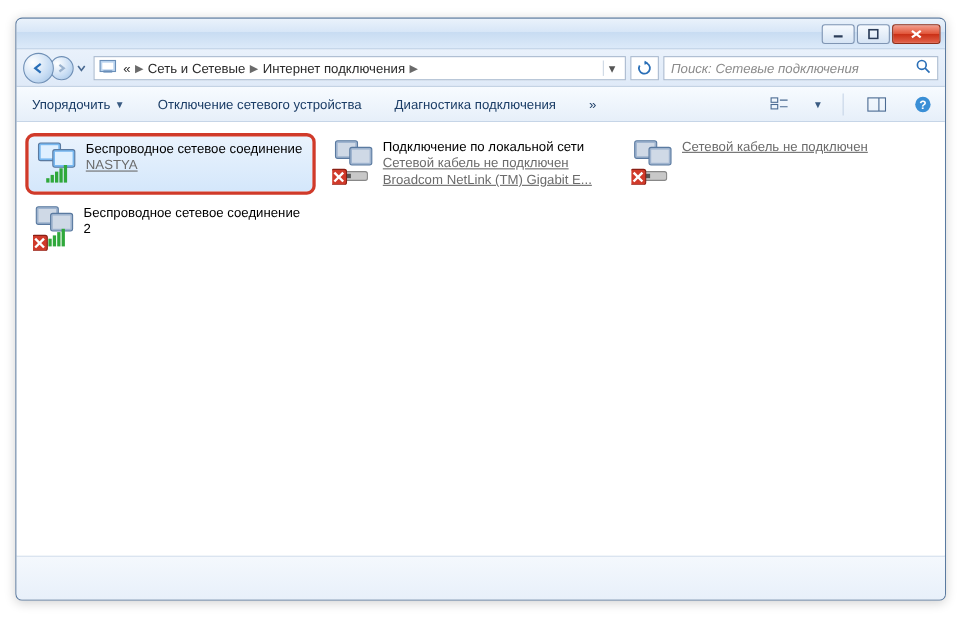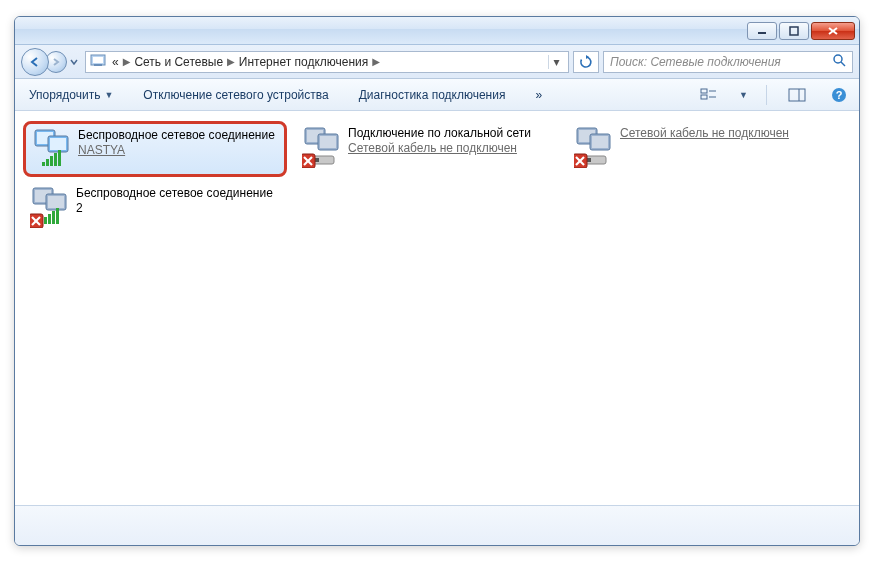--- a/index.html
+++ b/index.html
@@ -320,20 +320,21 @@
     </g>
     <g>
       <rect x="-1" y="28" width="14" height="14" rx="2" fill="#d03a2a" stroke="#8a1f14"></rect>
       <line x1="2" y1="31" x2="10" y2="39" stroke="#fff" stroke-width="2.2"></line>
       <line x1="10" y1="31" x2="2" y2="39" stroke="#fff" stroke-width="2.2"></line>
     </g>
   </svg></div>
     <div class="txt">
       <div class="title">Подключение по локальной сети</div>
       <div class="line2">Сетевой кабель не подключен</div>
+      <div class="line3">Broadcom NetLink (TM) Gigabit E...</div>
     </div>
         </div>
         <div class="conn">
     <div class="ico-wrap pc-ico"><svg width="40" height="42" viewBox="0 0 40 42">
     <rect x="3" y="2" width="20" height="16" rx="2" fill="#9fb4cf" stroke="#5a7aa0"></rect>
     <rect x="5" y="4" width="16" height="12" fill="#cfd9e6"></rect>
     <rect x="16" y="8" width="20" height="16" rx="2" fill="#9fb4cf" stroke="#5a7aa0"></rect>
     <rect x="18" y="10" width="16" height="12" fill="#cfd9e6"></rect>
     <g>
       <rect x="10" y="30" width="22" height="8" rx="2" fill="#c8c8c8" stroke="#888"></rect>

